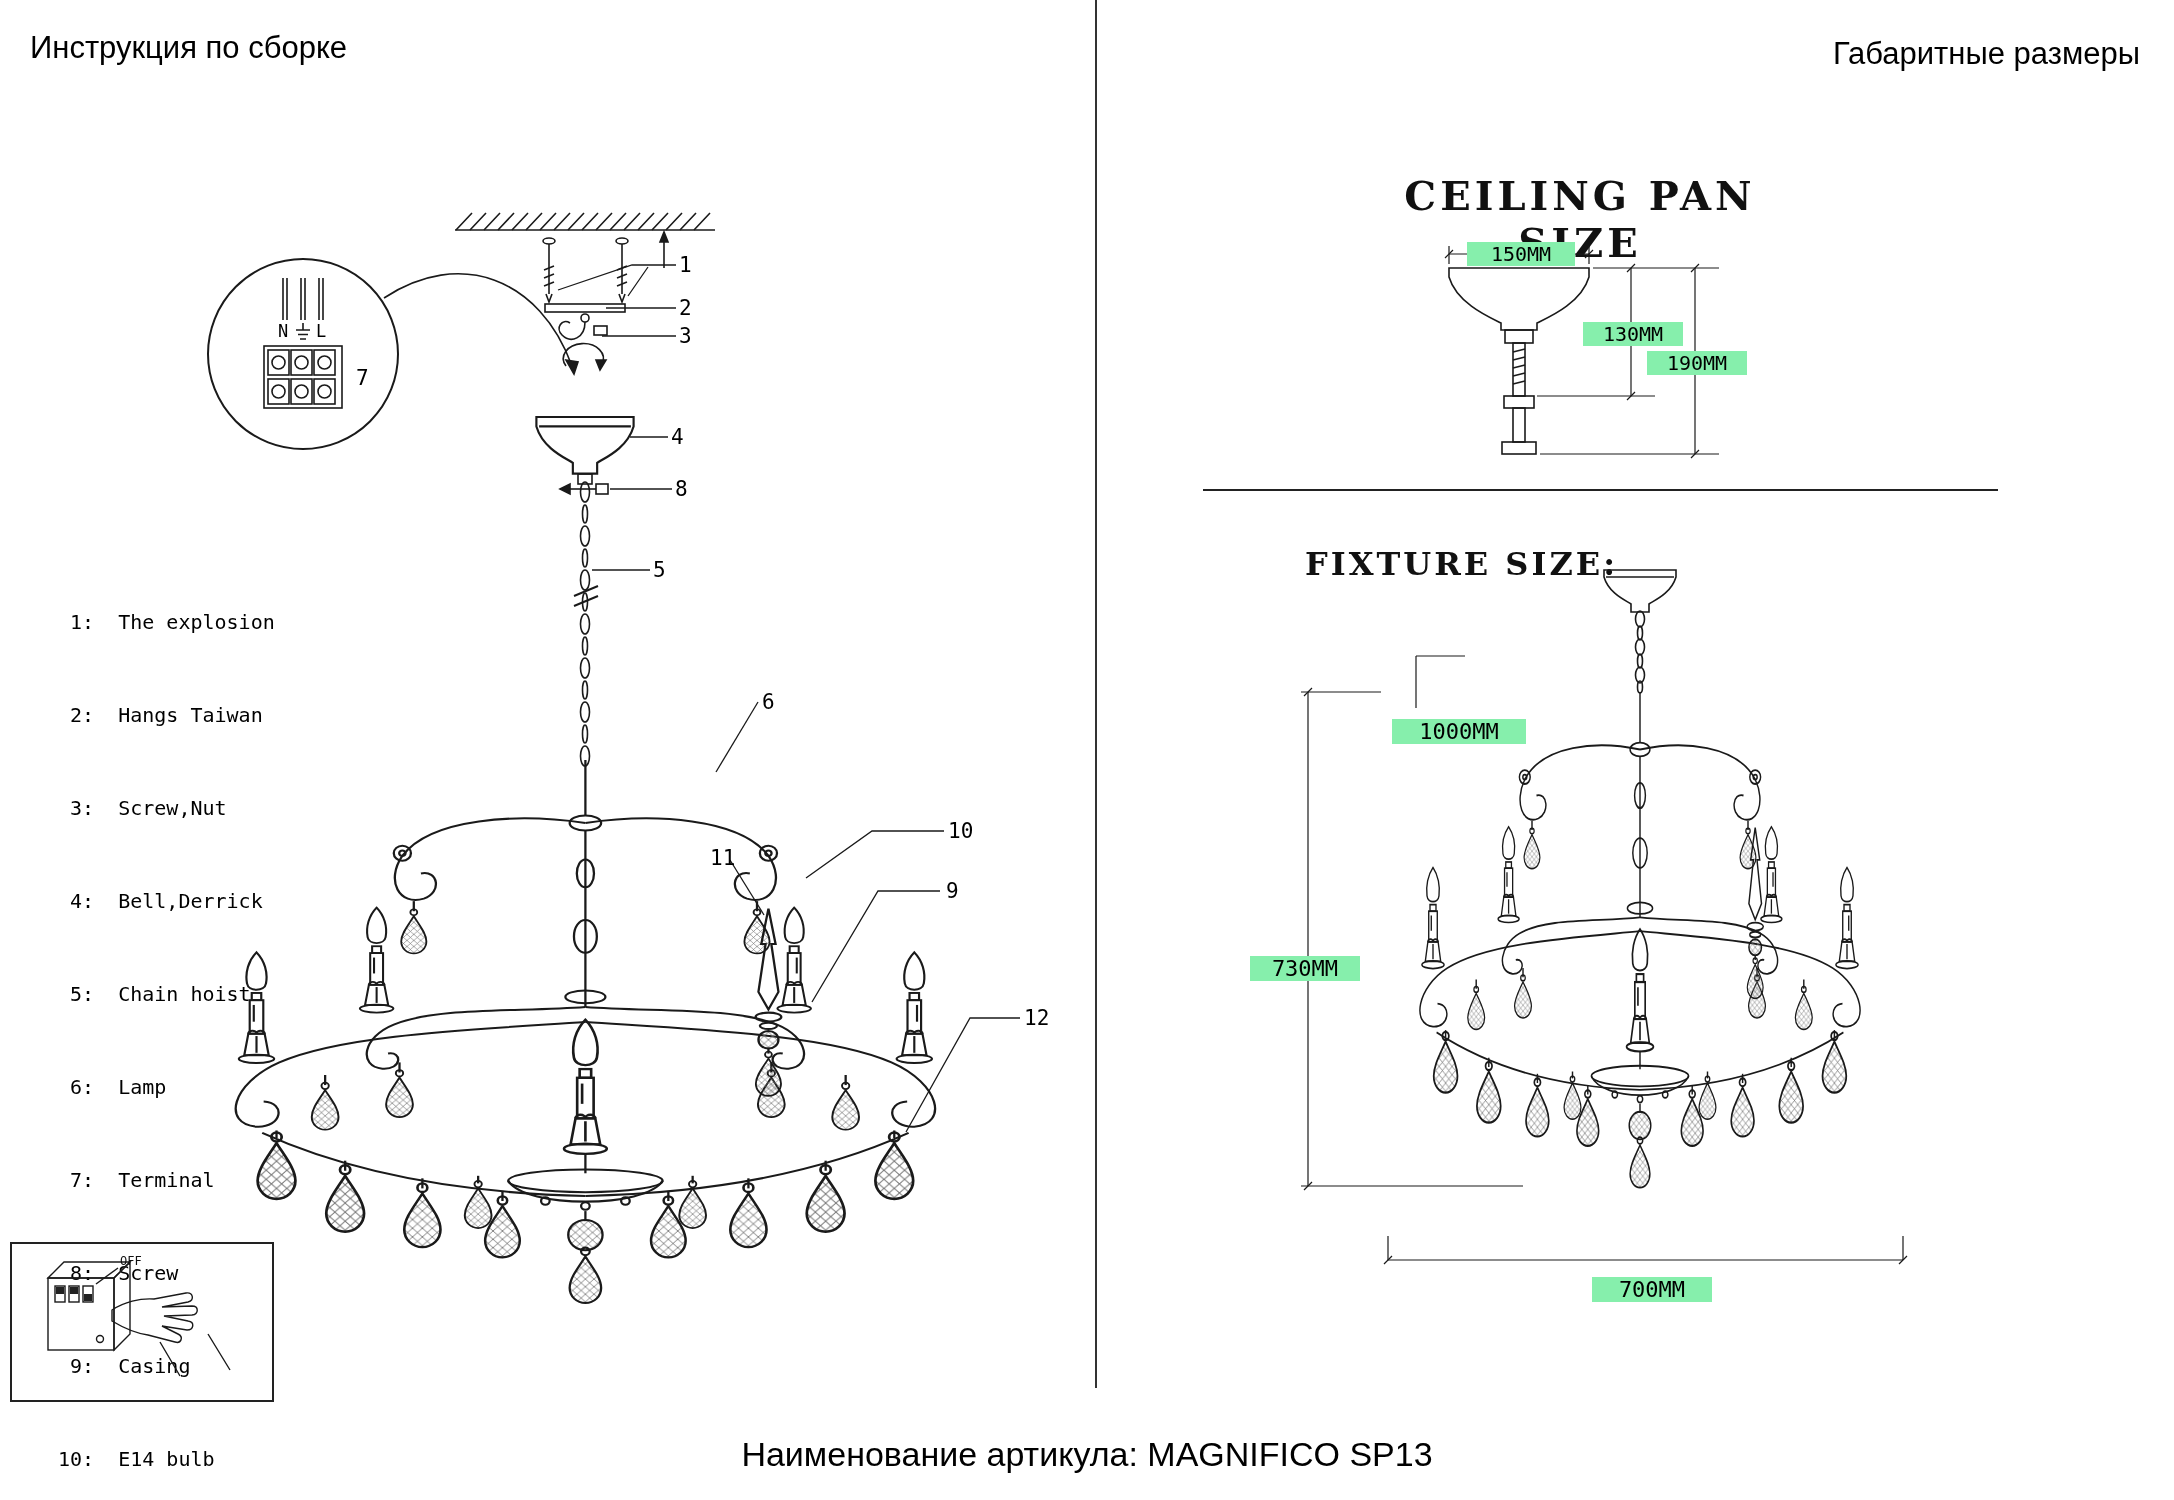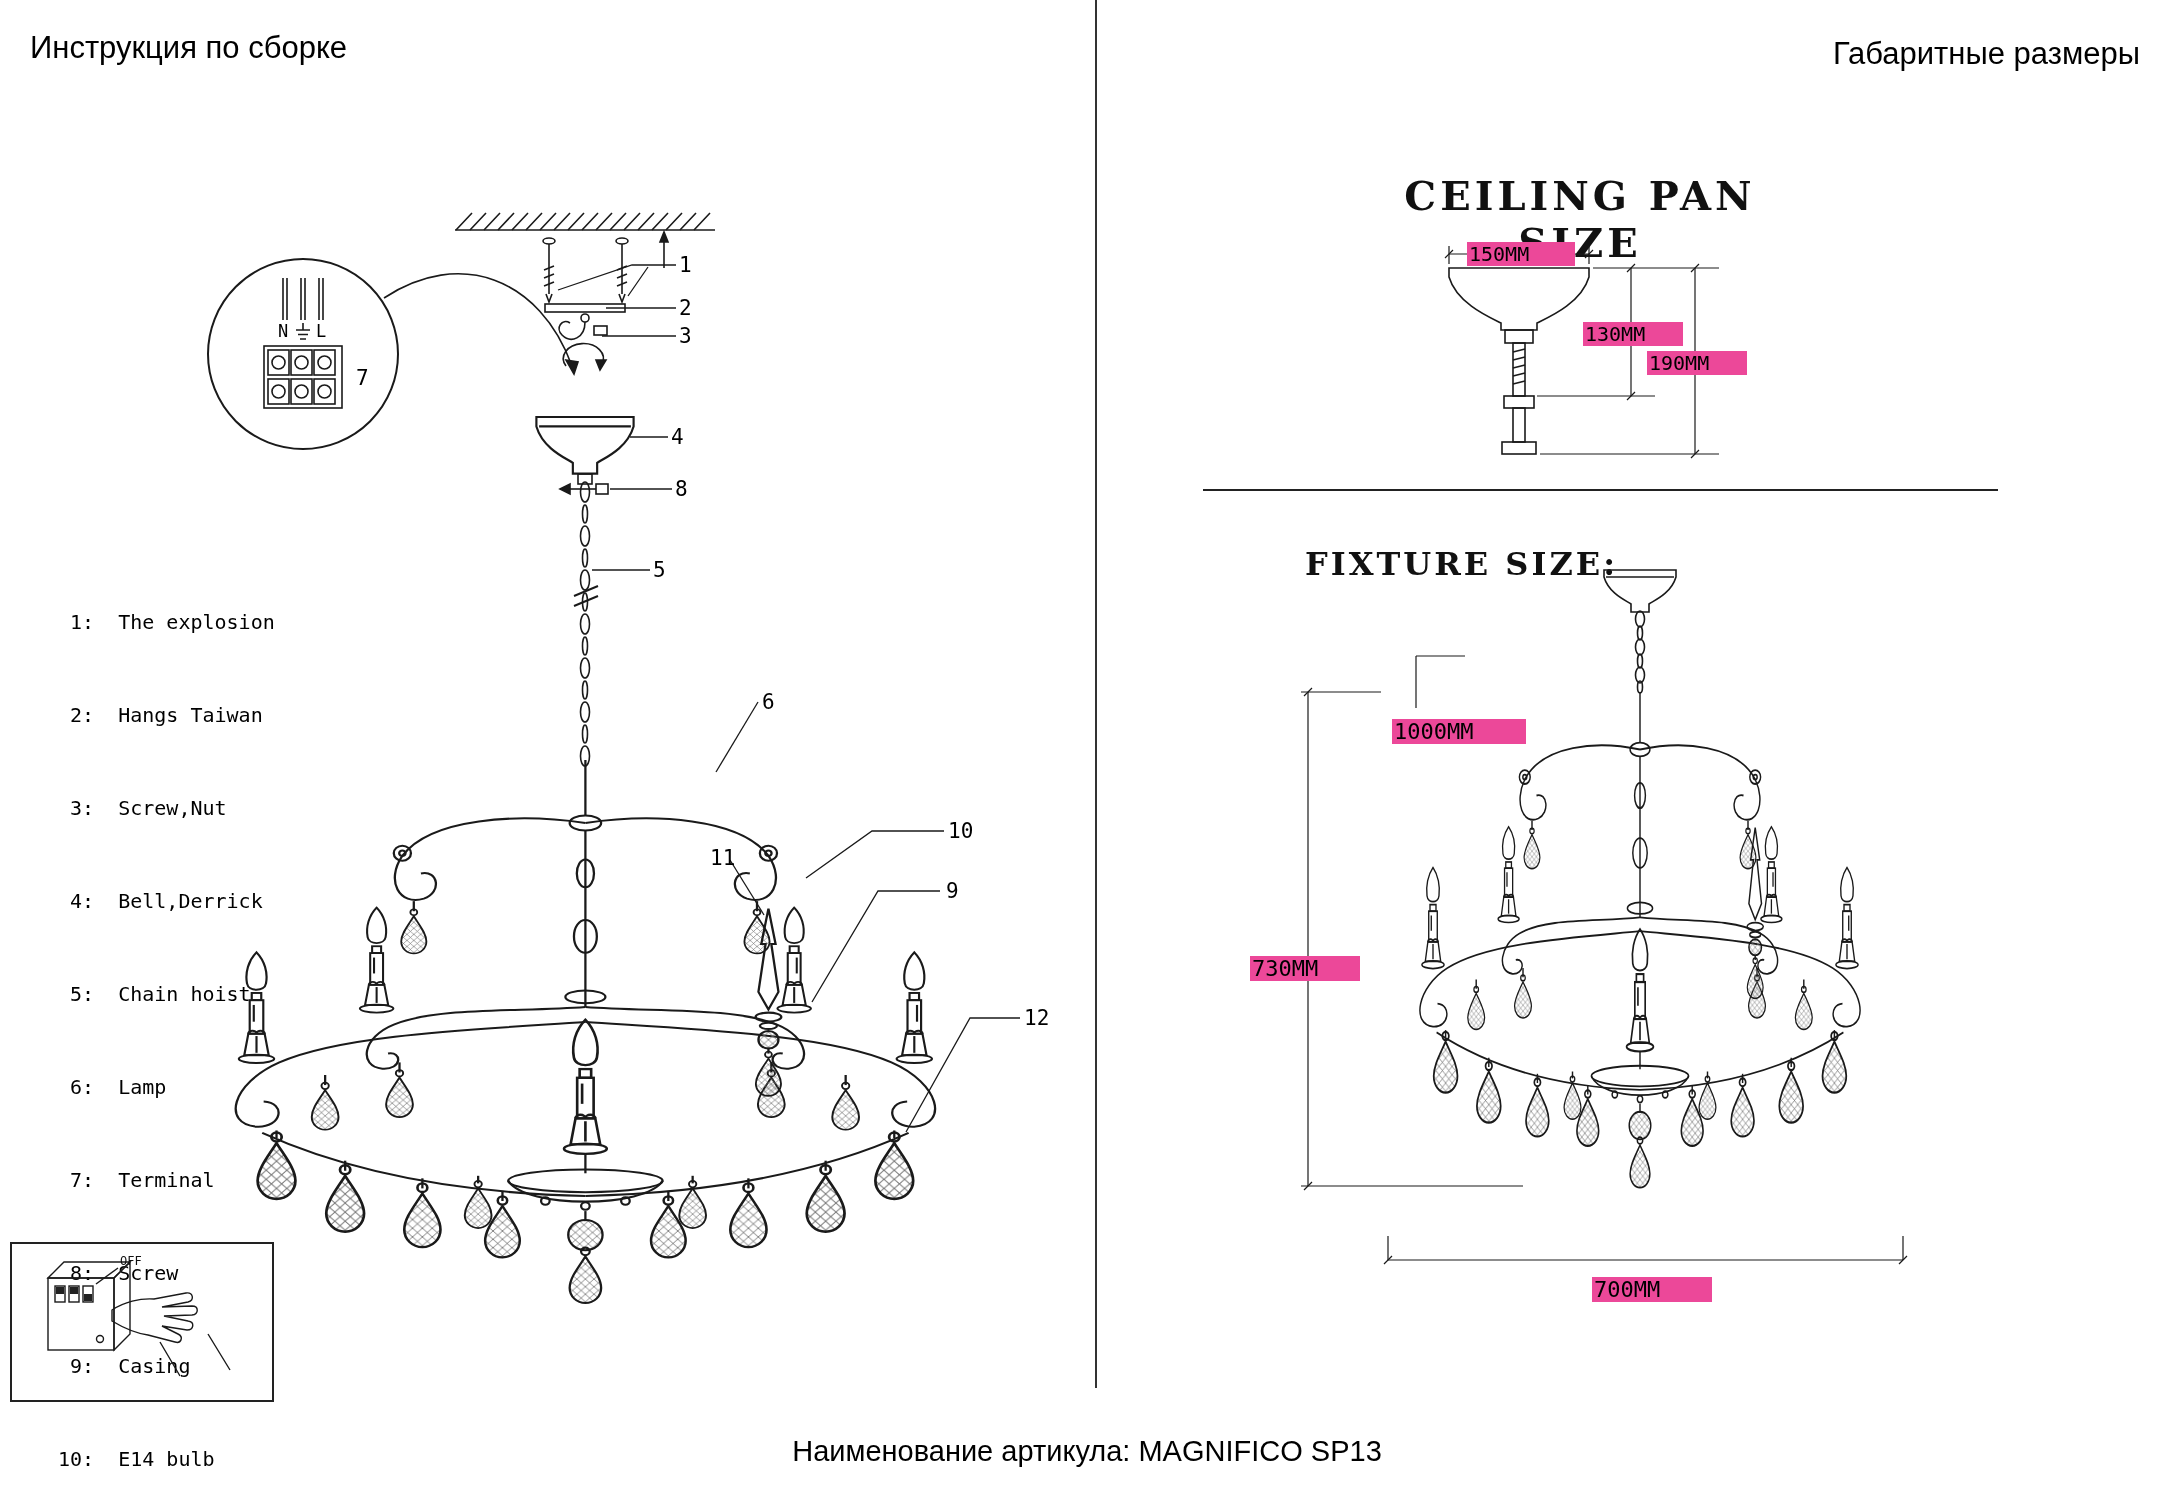--- a/index.html
+++ b/index.html
@@ -2,29 +2,29 @@
 <html><head>
 <meta charset="utf-8">
 <style>
   html,body{margin:0;padding:0;background:#fff;}
   .page{position:relative;width:2174px;height:1500px;background:#fff;overflow:hidden;
         font-family:"Liberation Sans",sans-serif;color:#000;}
   .abs{position:absolute;}
   .title{font-size:31px;color:#000;}
   .cad{font-family:"DejaVu Sans Mono",monospace;color:#111;}
   .callout{position:absolute;font-size:21px;font-family:"DejaVu Sans Mono",monospace;}
-  .dim{position:absolute;font-size:20px;background:#ec4899;text-align:left;padding:0 2px;
+  .dim{position:absolute;font-size:20px;background:#86efac;text-align:center;padding:0 2px;
        font-family:"DejaVu Sans Mono",monospace;}
   .dim-lg{font-size:22px;margin-top:19px;}
   .parts{position:absolute;left:58px;top:545px;font-size:20px;line-height:31px;white-space:pre;
          font-family:"DejaVu Sans Mono",monospace;}
   .heading-serif{font-family:"DejaVu Serif",serif;font-weight:700;letter-spacing:4px;color:#111;}
   .divider-v{position:absolute;left:1095px;top:0;width:2px;height:1388px;background:#333;}
   .divider-h{position:absolute;left:1203px;top:489px;width:795px;height:2px;background:#222;}
-  .footer{position:absolute;left:0;right:0;top:1435px;text-align:center;font-size:29px;}
+  .footer{position:absolute;left:0;right:0;top:1435px;text-align:center;font-size:34px;}
   .inset{position:absolute;left:10px;top:1242px;width:264px;height:160px;border:2px solid #222;box-sizing:border-box;}
   .inset-label{position:absolute;left:108px;top:10px;font-size:12px;}
   .nl{position:absolute;font-size:17px;font-family:"DejaVu Sans Mono",monospace;}
   svg{display:block;}
 </style>
 </head>
 <body>
 
 <div class="page">
 

